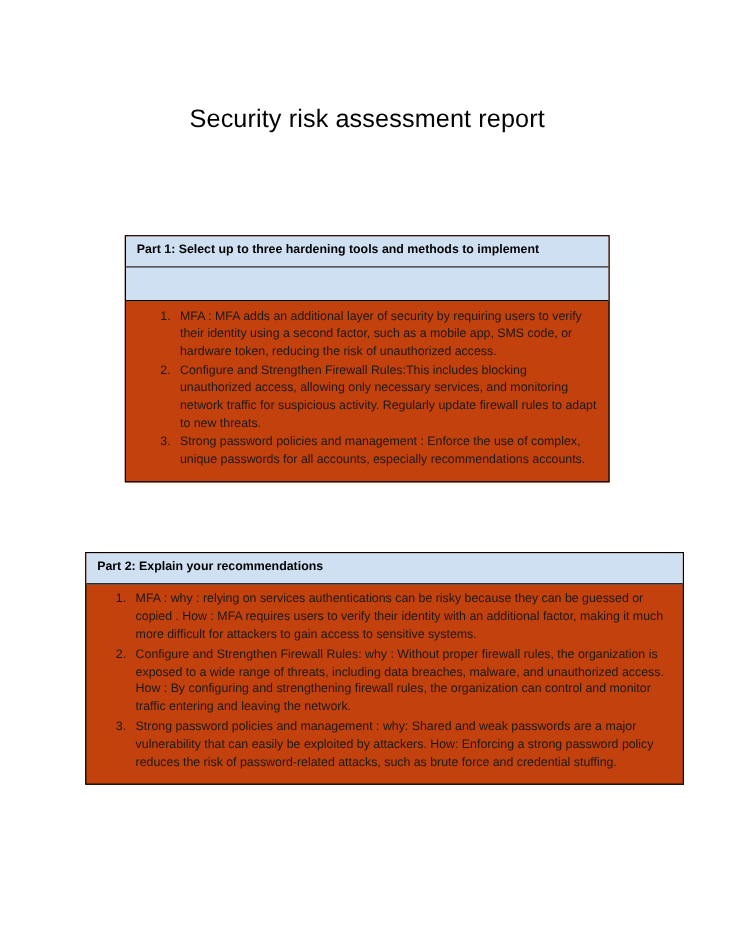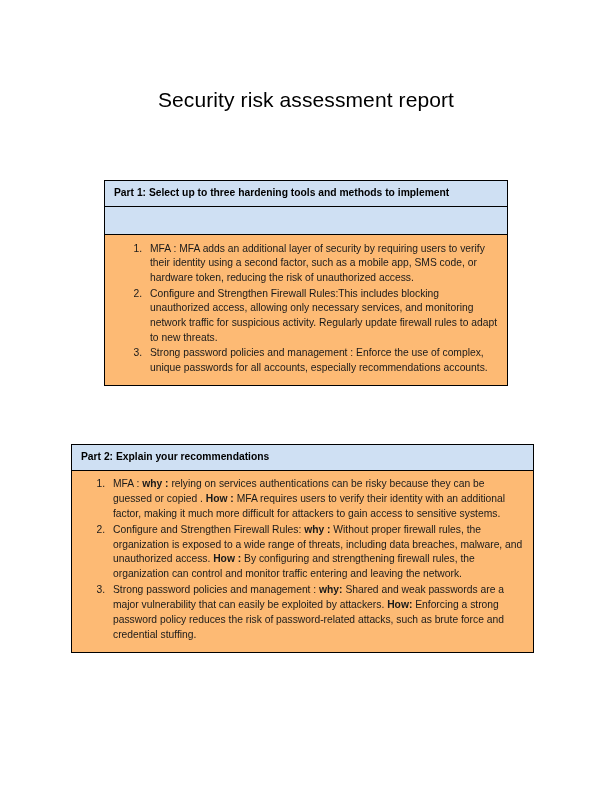--- a/index.html
+++ b/index.html
@@ -32,21 +32,22 @@
     font-weight: 400;
     letter-spacing: 0.1px;
     color: #000000;
   }
 
   
   .part-table {
     position: absolute;
     border: 1.3px solid #000000;
     box-sizing: border-box;
-    background: #fdba74;
+    background: #c2410c;
+    margin-top: 16px;
   }
 
   .part-header {
     background: #cfe0f3;
     border-bottom: 1.3px solid #000000;
     box-sizing: border-box;
     font-size: 10.3px;
     font-weight: bold;
     color: #000000;
     padding: 6px 8px 6px 9px;
@@ -88,37 +89,37 @@
   #part1 {
     left: 104px;
     top: 180px;
     width: 404px;
   }
 
   
   #part2 {
     left: 71px;
     top: 444px;
-    width: 463px;
+    width: 499px;
   }
 
   #part2 .part-header {
     padding: 6px 8px 6px 9px;
   }
 
   #part2 .part-body {
     padding: 6px 10px 8px 6px;
   }
 
   #part2 ol.items > li {
     line-height: 1.45;
     margin-bottom: 1px;
   }
 
-  b, strong { font-weight: bold; }
+  b, strong { font-weight: normal; }
 </style>
 </head>
 <body>
 
 <div class="page">
 
   <div class="doc-title">Security risk assessment report</div>
 
   <div class="part-table" id="part1">
 

